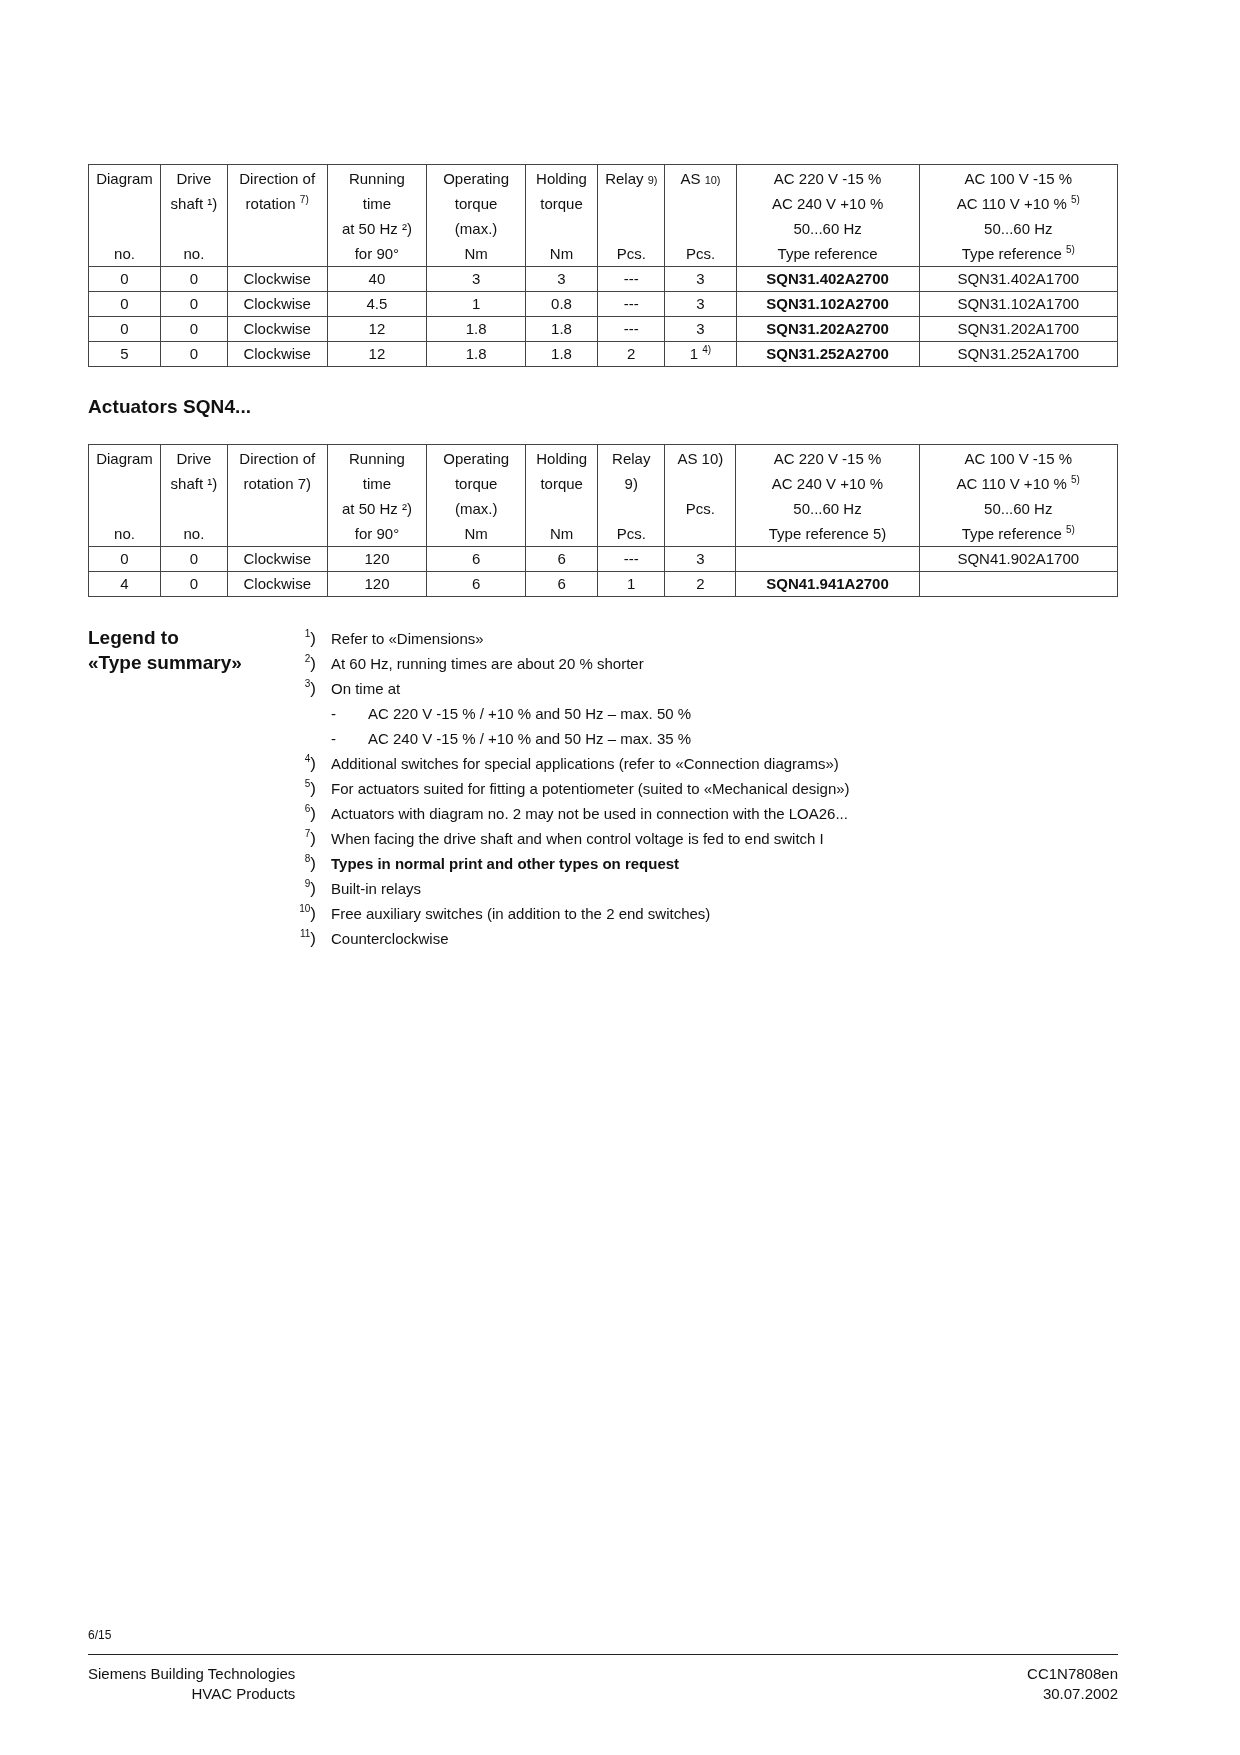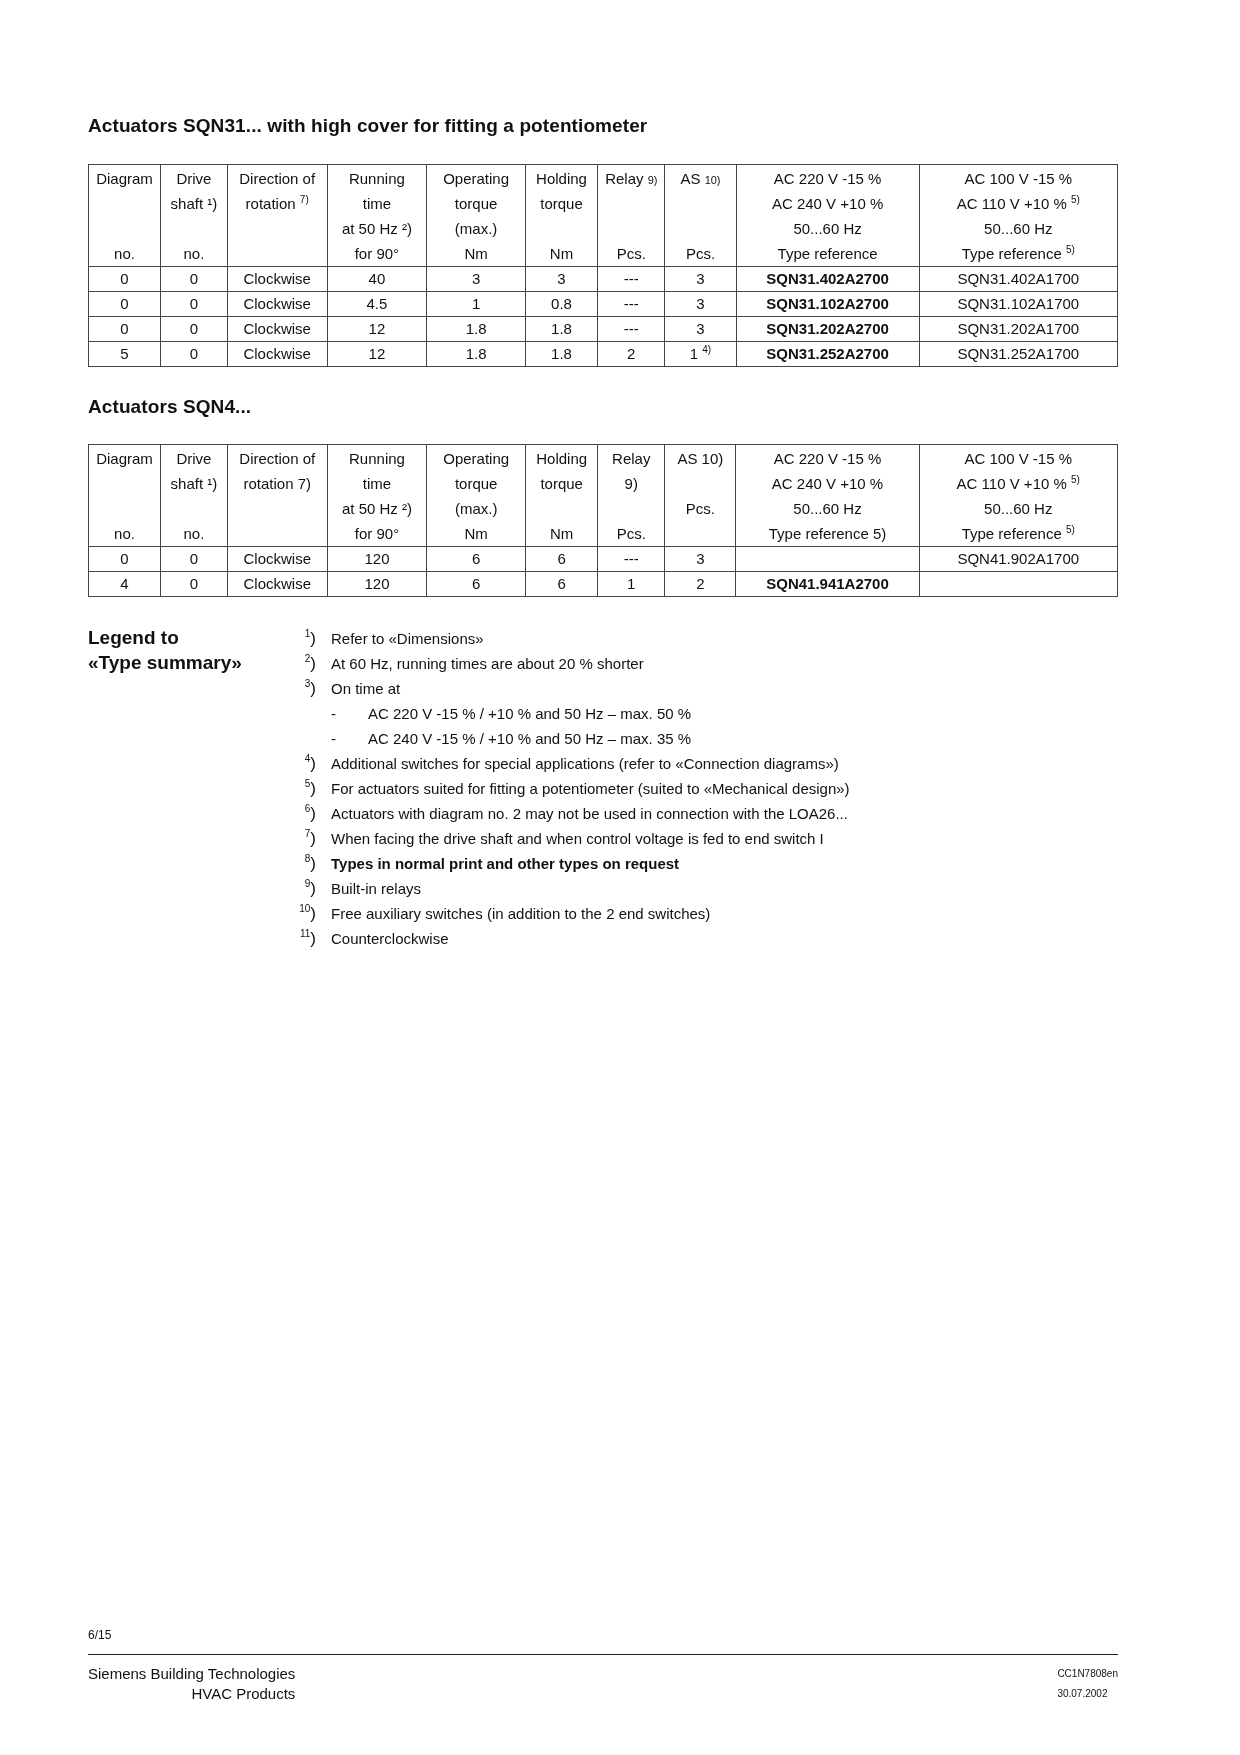--- a/index.html
+++ b/index.html
@@ -25,28 +25,27 @@
   .legend { position: absolute; left: 290px; top: 626px; font-size: 15px; }
   .li { position: relative; height: 25px; line-height: 25px; white-space: nowrap; }
   .li .num { position: absolute; left: 0; width: 26px; text-align: right; font-size: 17px; }
   .li .num .n { font-size: 10px; vertical-align: super; line-height: 0; }
   .li .txt { position: absolute; left: 41px; }
   .li.sub .dash { position: absolute; left: 41px; }
   .li.sub .txt { position: absolute; left: 78px; text-align: center; }
   .footer-page { position: absolute; left: 88px; top: 1628px; font-size: 12px; text-align: right; }
   .footer-line { position: absolute; left: 88px; top: 1654px; width: 1030px; height: 0; border-top: 1.5px solid #222; }
   .footer-left { position: absolute; left: 88px; top: 1664px; font-size: 15px; line-height: 20px; text-align: right; }
-  .footer-right { position: absolute; right: 122px; top: 1664px; font-size: 10px; line-height: 20px; text-align: left; }
+  .footer-right { position: absolute; right: 122px; top: 1664px; font-size: 15px; line-height: 20px; text-align: right; }
 </style>
 </head>
 <body>
 
 <div class="page">
 
-  <div class="h2" id="title1">Actuators  SQN31... with high cover for fitting a potentiometer</div>
 
   <table class="spec" id="t1">
     <colgroup>
       <col class="c1">
         <col class="c2">
         <col class="c3">
         <col class="c4">
         <col class="c5">
       <col class="c6">
         <col class="c7">

